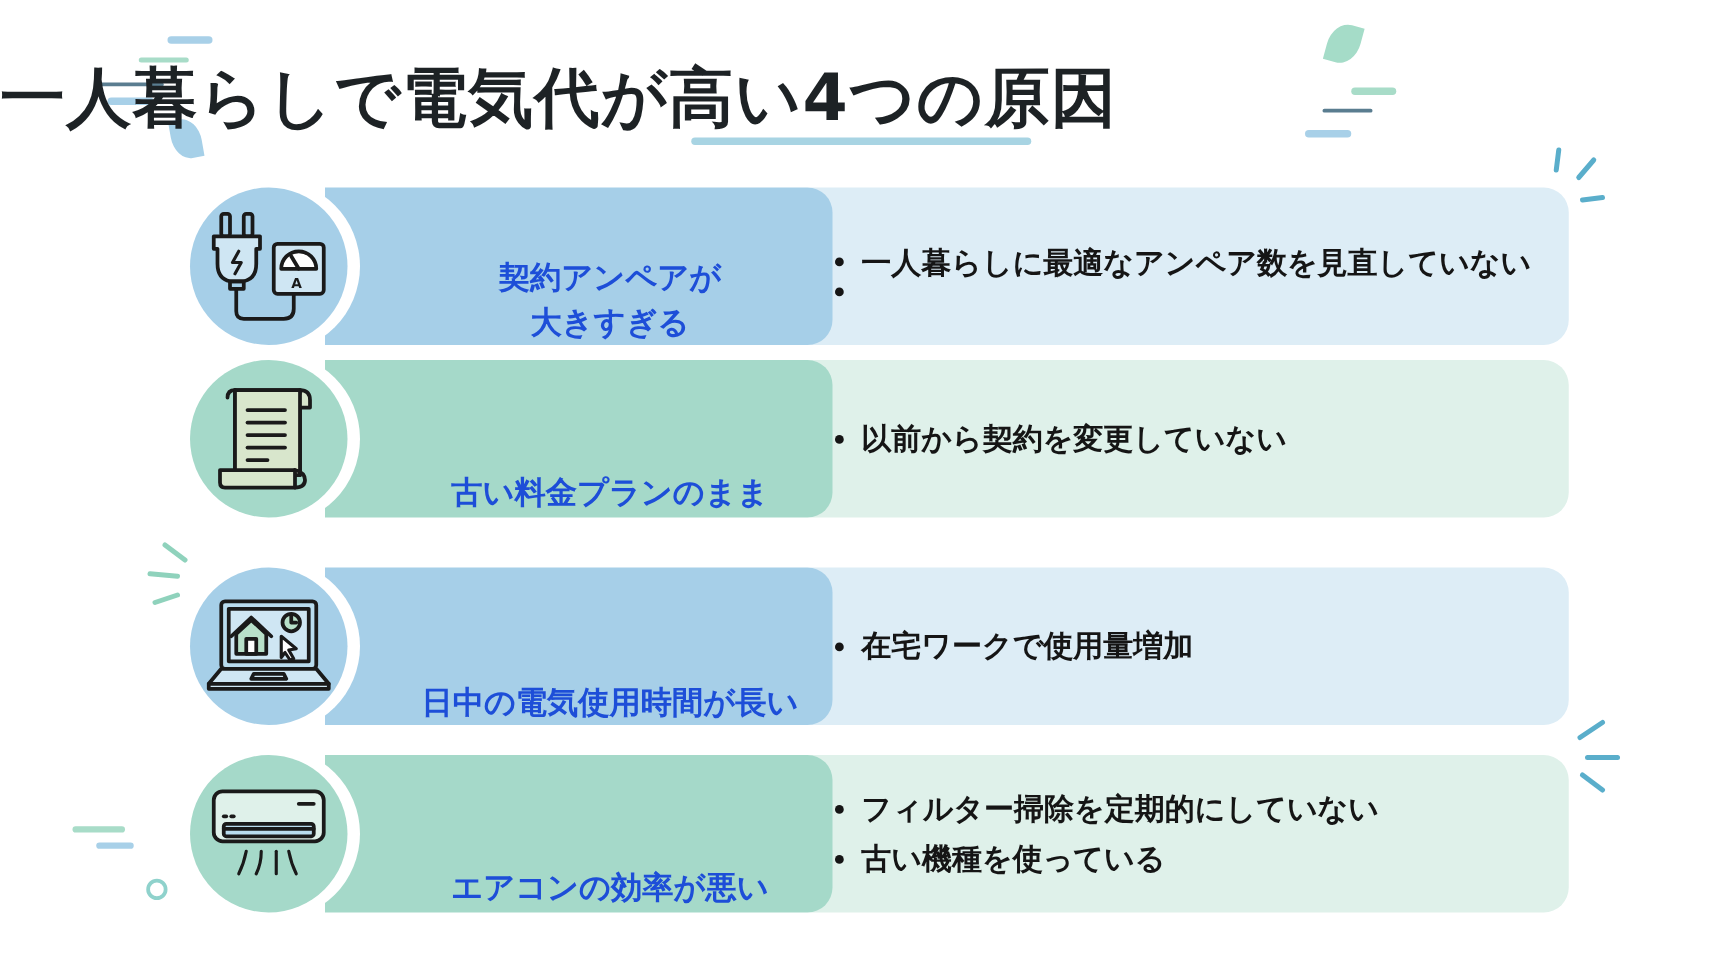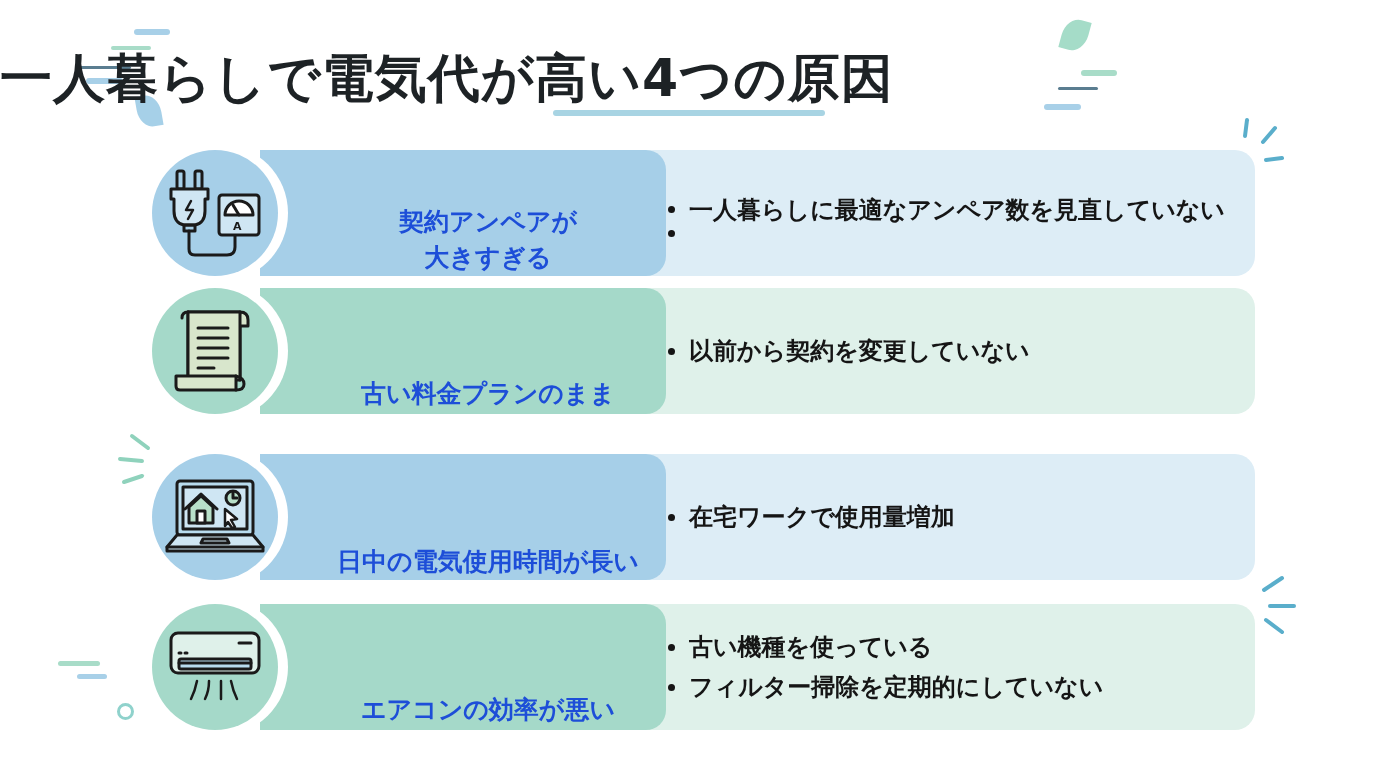--- a/index.html
+++ b/index.html
@@ -196,25 +196,25 @@
         <path d="M70 16 V21 H74"></path>
         <path d="M62 32 L74 42 L68 43 L72 50 L69 51 L65 45 L62 49 Z" fill="#ffffff" stroke-width="2.5"></path>
       </svg>
     </div>
   </div>
 
   <div class="row green" style="top:604px;">
     <div class="detail">
       <div class="bullet">
           <span class="dot"></span>
+          <span>フィルター掃除を定期的にしていない</span>
+        </div>
+      <div class="bullet">
+          <span class="dot"></span>
           <span>古い機種を使っている</span>
-        </div>
-      <div class="bullet">
-          <span class="dot"></span>
-          <span>フィルター掃除を定期的にしていない</span>
         </div>
     </div>
     <div class="label">
         <span>エアコンの効率が悪い</span>
       </div>
     <div class="cutout"></div>
     <div class="icon-circle">
       <svg width="96" height="80" viewBox="0 0 96 80" fill="none" stroke="#1a1a1a" stroke-width="3" stroke-linejoin="round" stroke-linecap="round">
         <rect x="4" y="6" width="88" height="40" rx="7" fill="#dff1ea"></rect>
         <rect x="12" y="32" width="72" height="10" rx="2" fill="#b9dcee"></rect>

